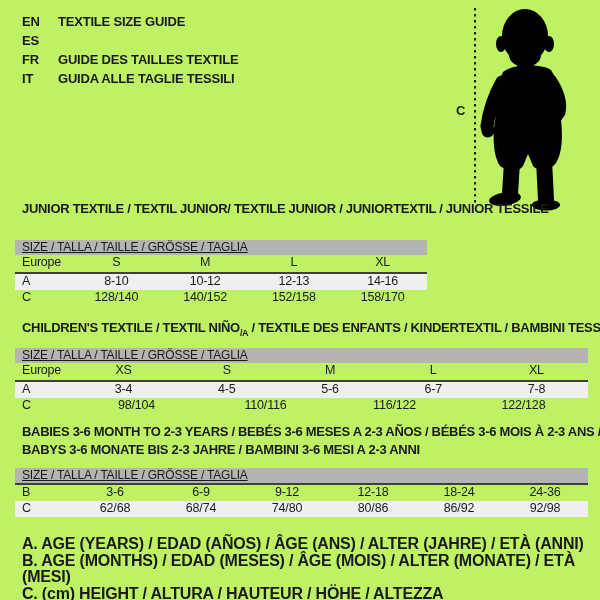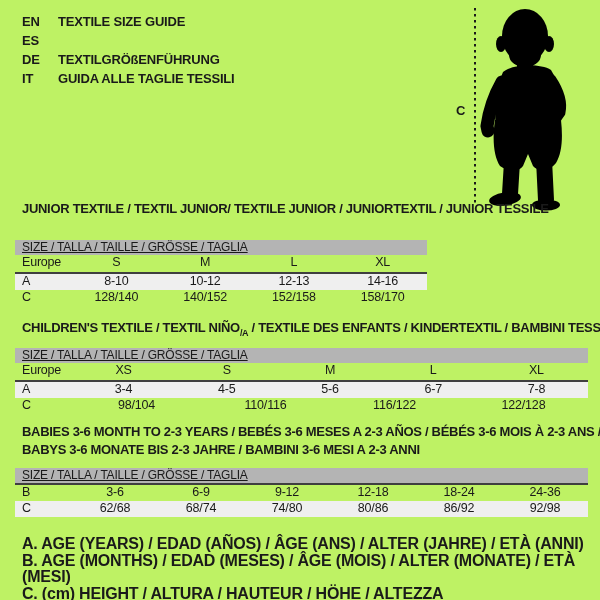--- a/index.html
+++ b/index.html
@@ -42,22 +42,22 @@
 
   <div class="langs">
     <div class="lang-row">
       <span class="lang-code">EN</span>
       <span>TEXTILE SIZE GUIDE</span>
     </div>
     <div class="lang-row">
       <span class="lang-code">ES</span>
     </div>
     <div class="lang-row">
-      <span class="lang-code">DE</span>
-      <span>TEXTILGRÖßENFÜHRUNG</span>
+      <span class="lang-code">FR</span>
+      <span>GUIDE DES TAILLES TEXTILE</span>
     </div>
     <div class="lang-row">
       <span class="lang-code">IT</span>
       <span>GUIDA ALLE TAGLIE TESSILI</span>
     </div>
   </div>
 
   <div class="figure">
     <svg width="150" height="215" viewBox="0 0 150 215">
       <line x1="25" y1="8" x2="25" y2="206" stroke="#1a1a1a" stroke-width="2" stroke-dasharray="2.5,3.5"></line>

